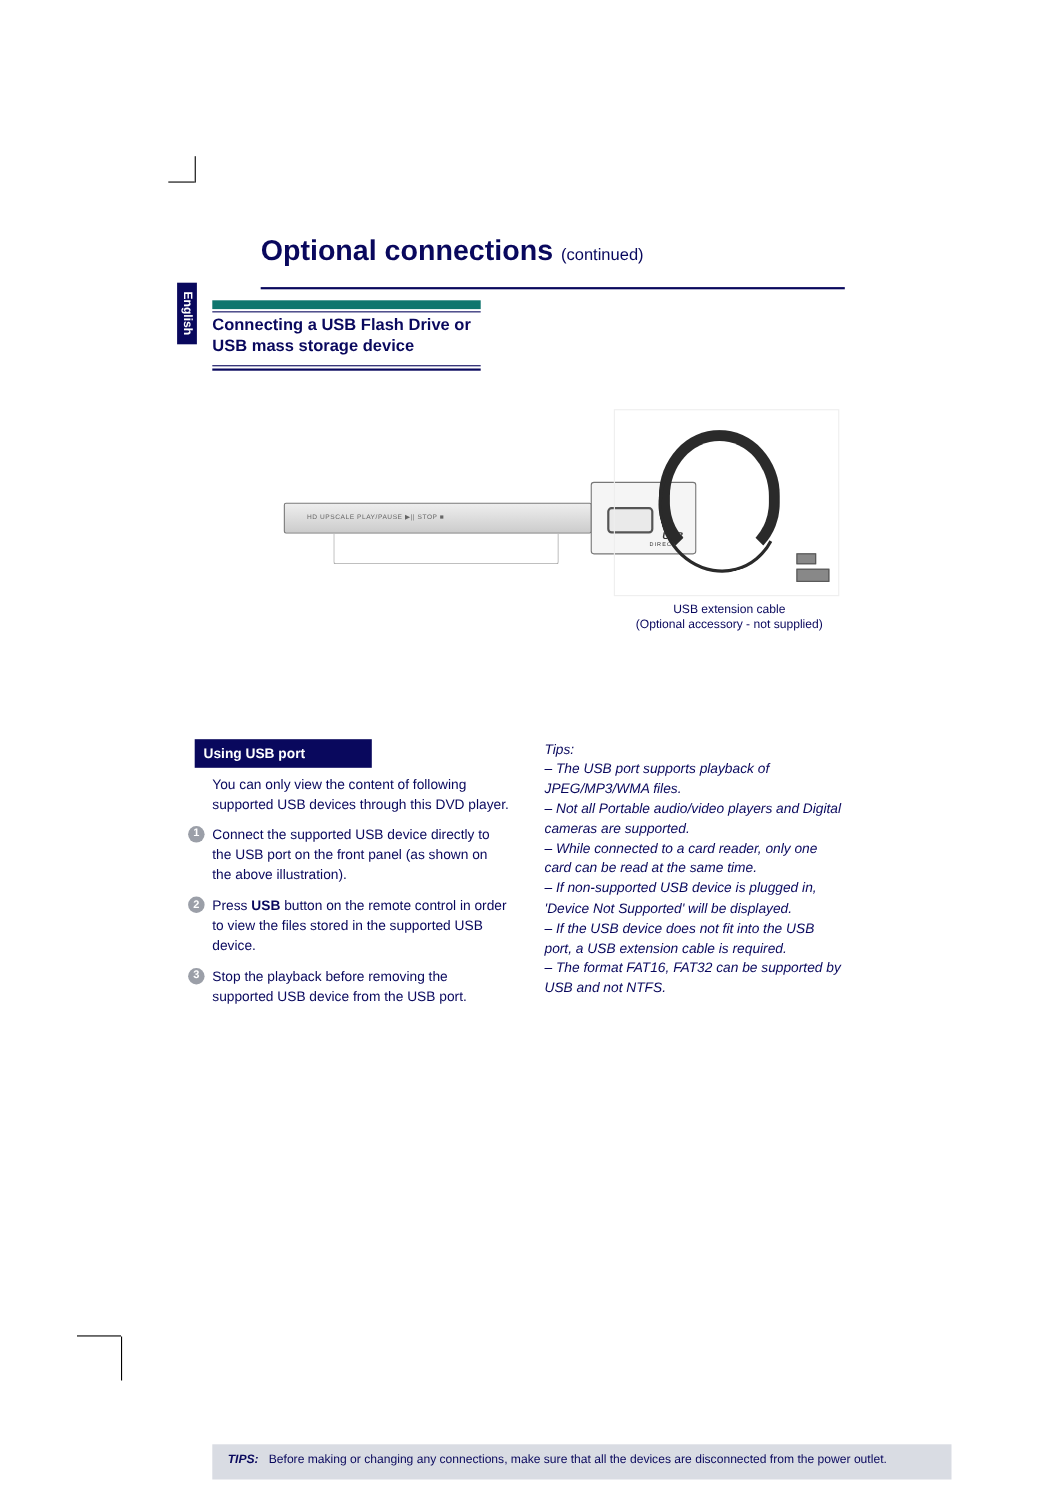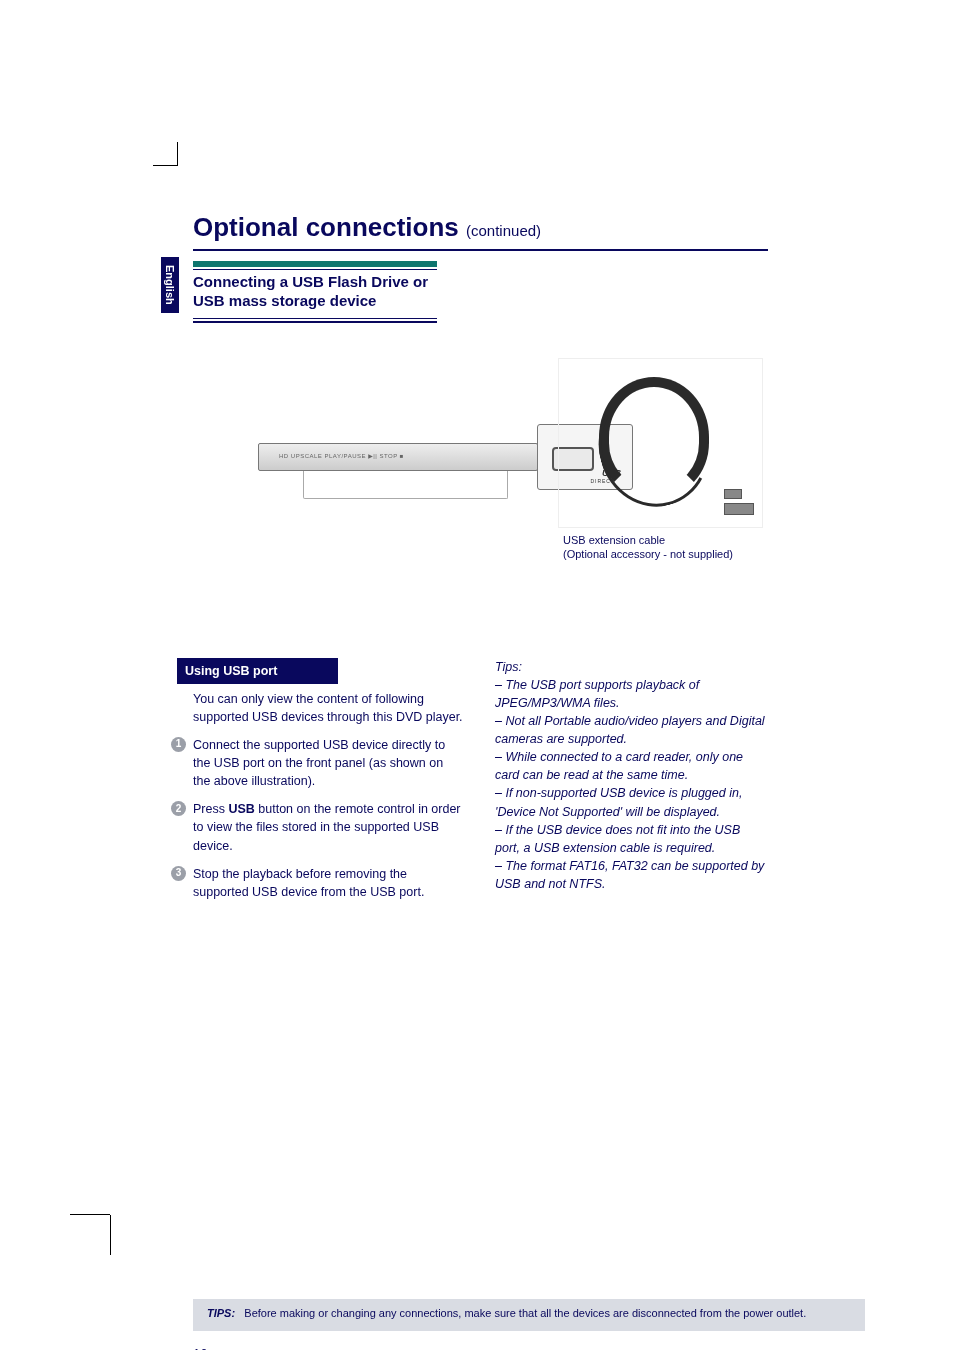--- a/index.html
+++ b/index.html
@@ -9,32 +9,32 @@
       font-family:"Gill Sans","Segoe UI",Arial,sans-serif;
       position:relative;
       color:#09085d;
     }
     .page { position:absolute; left:193px; top:212px; width:575px; }
     .crop-tl, .crop-tr, .crop-bl, .crop-br { position:absolute; }
     .crop-tl { left:153px; top:165px; width:24px; height:0; border-top:1px solid #000; }
     .crop-tl::after{content:"";position:absolute;left:24px;top:-24px;width:0;height:24px;border-left:1px solid #000;}
     .crop-bl { left:70px; bottom:135px; width:40px; height:0; border-top:1px solid #000; }
     .crop-bl::after{content:"";position:absolute;left:40px;bottom:-40px;width:0;height:40px;border-left:1px solid #000;}
-    h1.title { font-size:26px; font-weight:bold; border-bottom:2px solid #09085d; padding-bottom:6px; }
+    h1.title { font-size:26px; font-weight:bold; border-bottom:2px solid #09085d; padding-bottom:18px;margin-left:44px; }
     h1.title .cont { font-size:15px; font-weight:normal; }
     .side-tab {
       position:absolute; left:-32px; top:45px;
       background:#09085d; color:#fff;
       font-size:11px; font-weight:bold;
       padding:8px 3px;
       writing-mode:vertical-rl; text-orientation:mixed;
     }
     .subsection {
       width:244px; margin-top:10px;
-      border-top:6px solid #0f766e;
+      border-top:8px solid #0f766e;
       border-bottom:2px solid #09085d;
       padding:6px 0 10px 0;
       font-size:15px; font-weight:bold;
       line-height:1.25;
       position:relative;
     }
     .subsection::before { content:""; position:absolute; left:0; top:2px; right:0; height:1px; background:#09085d; }
     .subsection::after { content:""; position:absolute; left:0; bottom:2px; right:0; height:1px; background:#09085d; }
     .illus { position:relative; height:250px; margin-top:5px; }
     .device {
@@ -66,21 +66,21 @@
       border-bottom-color:transparent;
     }
     .cable-strand {
       position:absolute; left:40px; top:28px; width:110px; height:120px;
       border:3px solid #2a2a2a; border-radius:50%;
       border-right-color:transparent; border-top-color:transparent;
       transform:rotate(-15deg);
     }
     .conn-a { position:absolute; left:165px; bottom:12px; width:30px; height:12px; background:#888; border:1px solid #555; }
     .conn-b { position:absolute; left:165px; bottom:28px; width:18px; height:10px; background:#888; border:1px solid #555; }
-    .cable-cap { position:absolute; left:370px; top:205px; width:200px; font-size:11px; line-height:1.35; }
+    .cable-cap { position:absolute; left:370px; top:205px; width:200px; text-align:center; font-size:11px; line-height:1.35; }
     .columns { display:flex; gap:32px; margin-top:80px; }
     .col { width:270px; font-size:12.5px; line-height:1.45; }
     .box-heading {
       background:#09085d; color:#fff;
       font-size:12.5px; font-weight:bold;
       padding:4px 8px; margin:0 0 6px -16px; width:161px;
     }
     .step { display:flex; gap:7px; margin-top:10px; }
     .step .num {
       min-width:15px; height:15px; border-radius:50%;

